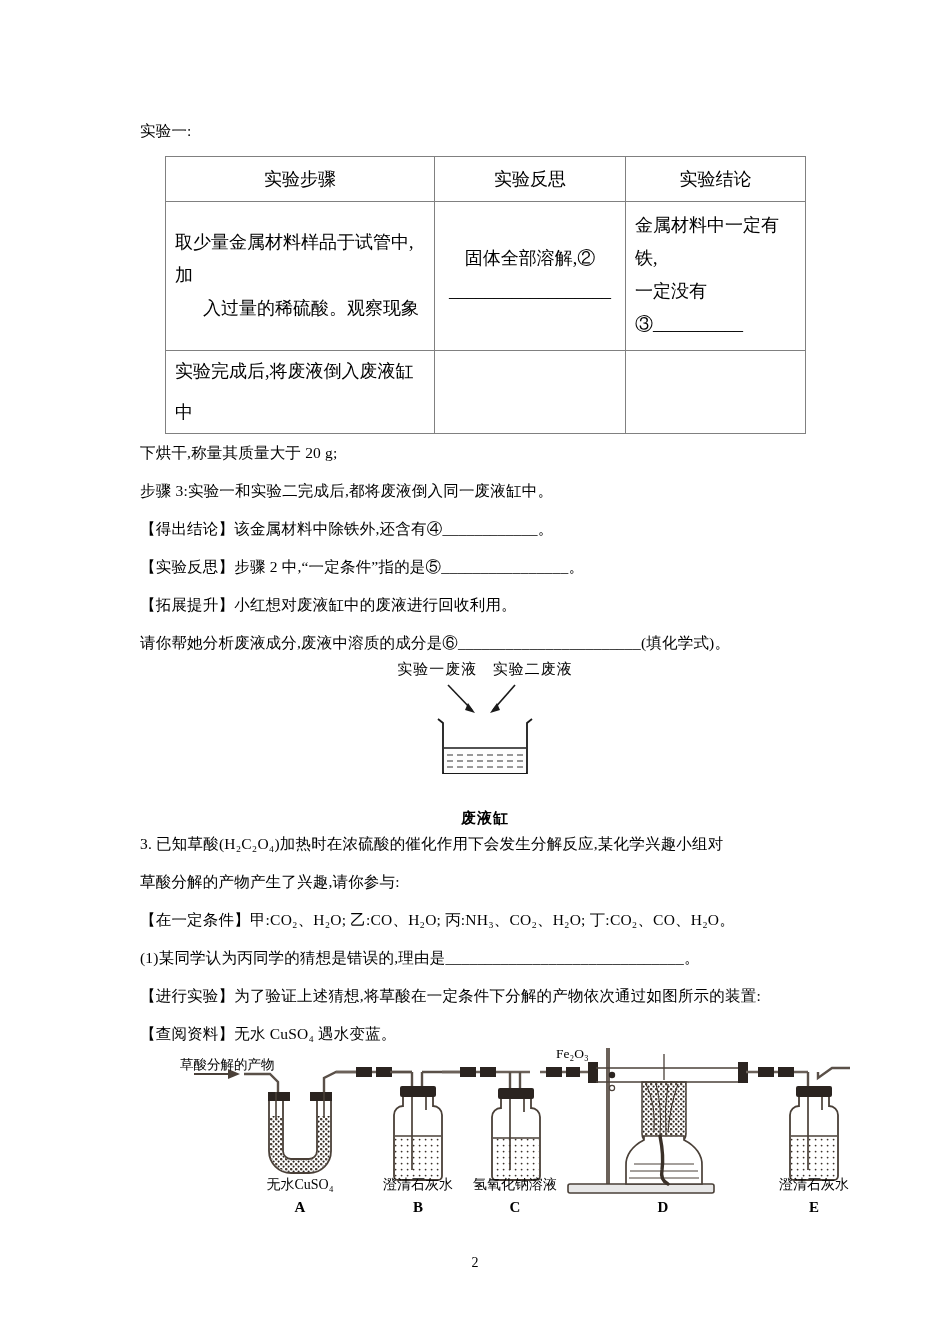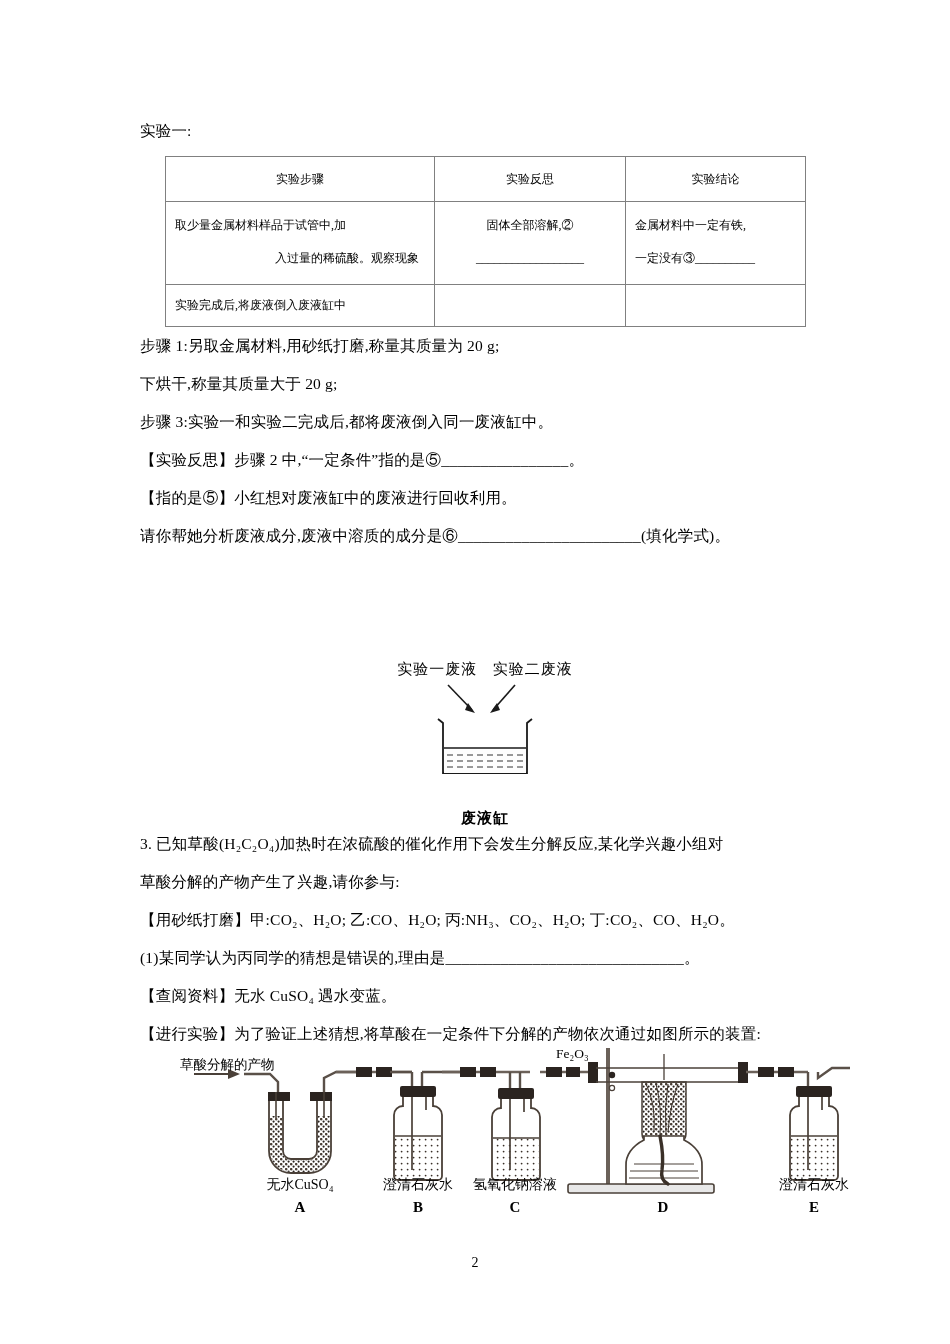--- a/index.html
+++ b/index.html
@@ -34,21 +34,21 @@
   
   table.exp-table {
     border-collapse: collapse;
     width: 637px;
     margin-top: 6px;
     margin-left: 25px;
     table-layout: fixed;
   }
   table.exp-table td {
     border: 1px solid #808080;
-    font-size: 12px;
+    font-size: 18px;
     padding: 0;
     vertical-align: middle;
   }
   td.c1 { width: 268px; }
   td.c2 { width: 190px; }
   td.c3 { width: 179px; }
   .th-cell {
     text-align: center;
     height: 44px;
     line-height: 44px;
@@ -174,31 +174,33 @@
             <div class="cell-pad"></div>
           </td>
           <td class="c3">
             <div class="cell-pad"></div>
           </td>
         </tr>
       </tbody>
     </table>
 
 
-    <div class="line">步骤 1:另取金属材料,用砂纸打磨,称量其质量为 20 g;</div>
     <div class="line">下烘干,称量其质量大于 20 g;</div>
     <div class="line">步骤 3:实验一和实验二完成后,都将废液倒入同一废液缸中。</div>
 
+    <div class="line">
+      <span>【得出结论】</span><span>该金属材料中除铁外,还含有④</span><span>____________</span><span>。</span>
+    </div>
 
     <div class="line">
       <span>【实验反思】</span><span>步骤 2 中,“一定条件”指的是⑤</span><span>________________</span><span>。</span>
     </div>
 
     <div class="line">
-      <span>【指的是⑤】</span><span>小红想对废液缸中的废液进行回收利用。</span>
+      <span>【拓展提升】</span><span>小红想对废液缸中的废液进行回收利用。</span>
     </div>
 
     <div class="line">
       <span>请你帮她分析废液成分,废液中溶质的成分是⑥</span><span>_______________________</span><span>(填化学式)。</span>
     </div>
   </div>
 
   <div class="fig-beaker">
     <div class="cap">
       <span>实验一废液</span>
@@ -234,33 +236,33 @@
   </div>
 
   <div style="position:absolute;left:140px;top:825px;width:700px;">
     <div class="line">
       <span>3.</span>
       <span>已知草酸(H₂C₂O₄)加热时在浓硫酸的催化作用下会发生分解反应,某化学兴趣小组对</span>
     </div>
     <div class="line">草酸分解的产物产生了兴趣,请你参与:</div>
 
     <div class="line">
-      <span>【用砂纸打磨】</span><span>甲:CO₂、H₂O;</span>&nbsp;<span>乙:CO、H₂O;</span>&nbsp;<span>丙:NH₃、CO₂、H₂O;</span>&nbsp;<span>丁:CO₂、CO、H₂O。</span>
+      <span>【在一定条件】</span><span>甲:CO₂、H₂O;</span>&nbsp;<span>乙:CO、H₂O;</span>&nbsp;<span>丙:NH₃、CO₂、H₂O;</span>&nbsp;<span>丁:CO₂、CO、H₂O。</span>
     </div>
 
     <div class="line">
       <span>(1)</span><span>某同学认为丙同学的猜想是错误的,理由是</span><span>______________________________</span><span>。</span>
     </div>
 
     <div class="line">
+      <span>【进行实验】</span><span>为了验证上述猜想,将草酸在一定条件下分解的产物依次通过如图所示的装置:</span>
+    </div>
+
+    <div class="line">
       <span>【查阅资料】</span><span>无水 CuSO₄ 遇水变蓝。</span>
-    </div>
-
-    <div class="line">
-      <span>【进行实验】</span><span>为了验证上述猜想,将草酸在一定条件下分解的产物依次通过如图所示的装置:</span>
     </div>
   </div>
 
   <div class="fig-app">
 
     <div class="intext" style="left:20px; top:8px;">草酸分解的产物</div>
     <div class="intext" style="left:396px; top:-2px;text-align:center;">Fe₂O₃</div>
 
     <svg width="700" height="160" viewBox="0 0 700 160">
       <defs>

